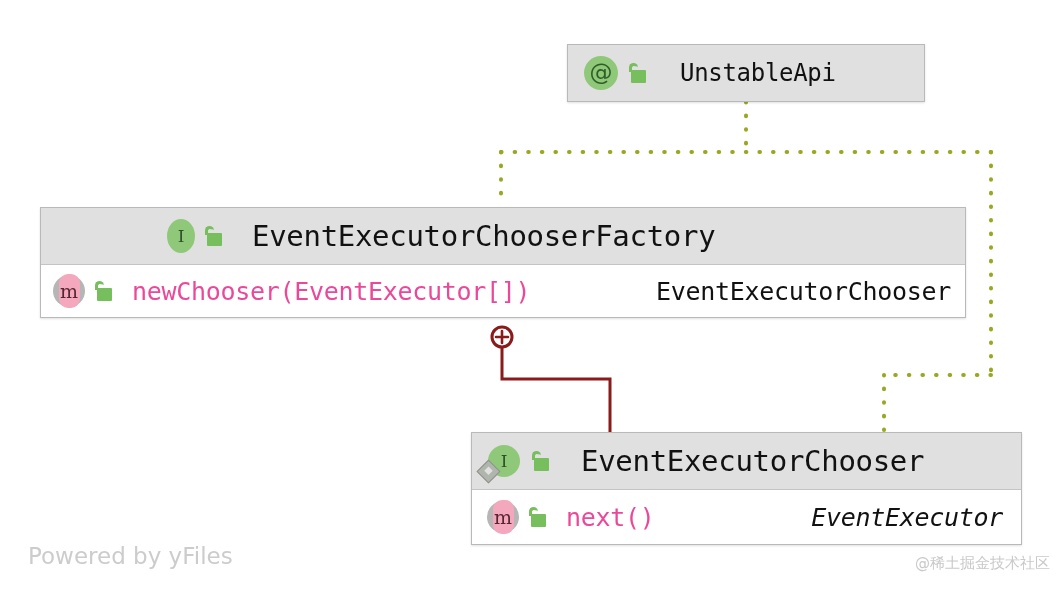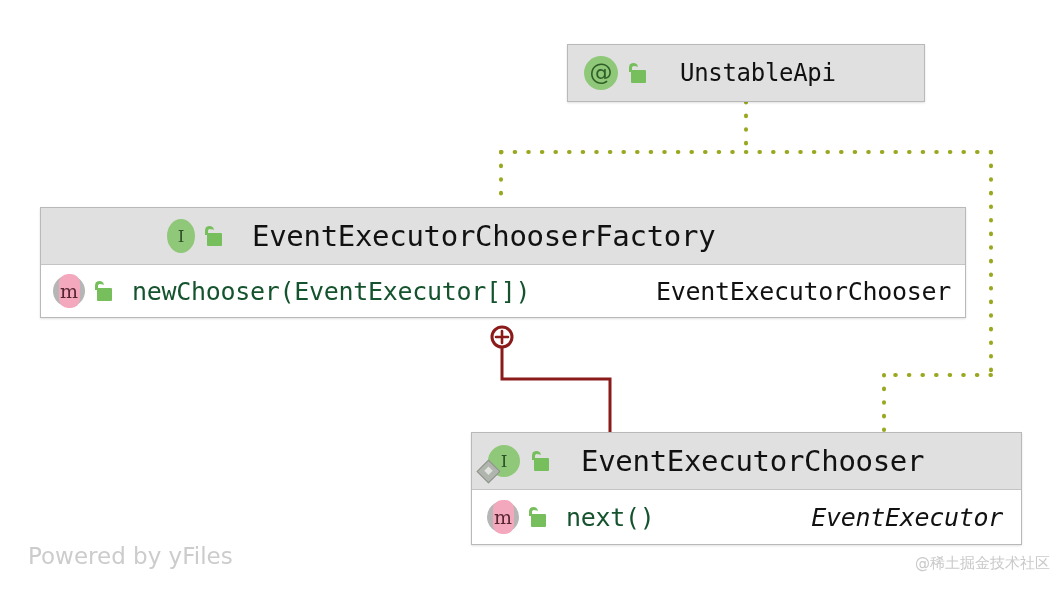--- a/index.html
+++ b/index.html
@@ -49,21 +49,21 @@
   }
   .uml-row {
     display: flex;
     align-items: center;
     background: #ffffff;
     box-sizing: border-box;
     white-space: nowrap;
   }
   .uml-member {
     font-family: "DejaVu Sans Mono", "Liberation Mono", monospace;
-    color: #14532d;
+    color: #ec4899;
     letter-spacing: -0.3px;
   }
   .uml-type {
     font-family: "DejaVu Sans Mono", "Liberation Mono", monospace;
     color: #111111;
     letter-spacing: -0.3px;
     margin-left: auto;
   }
 
   

